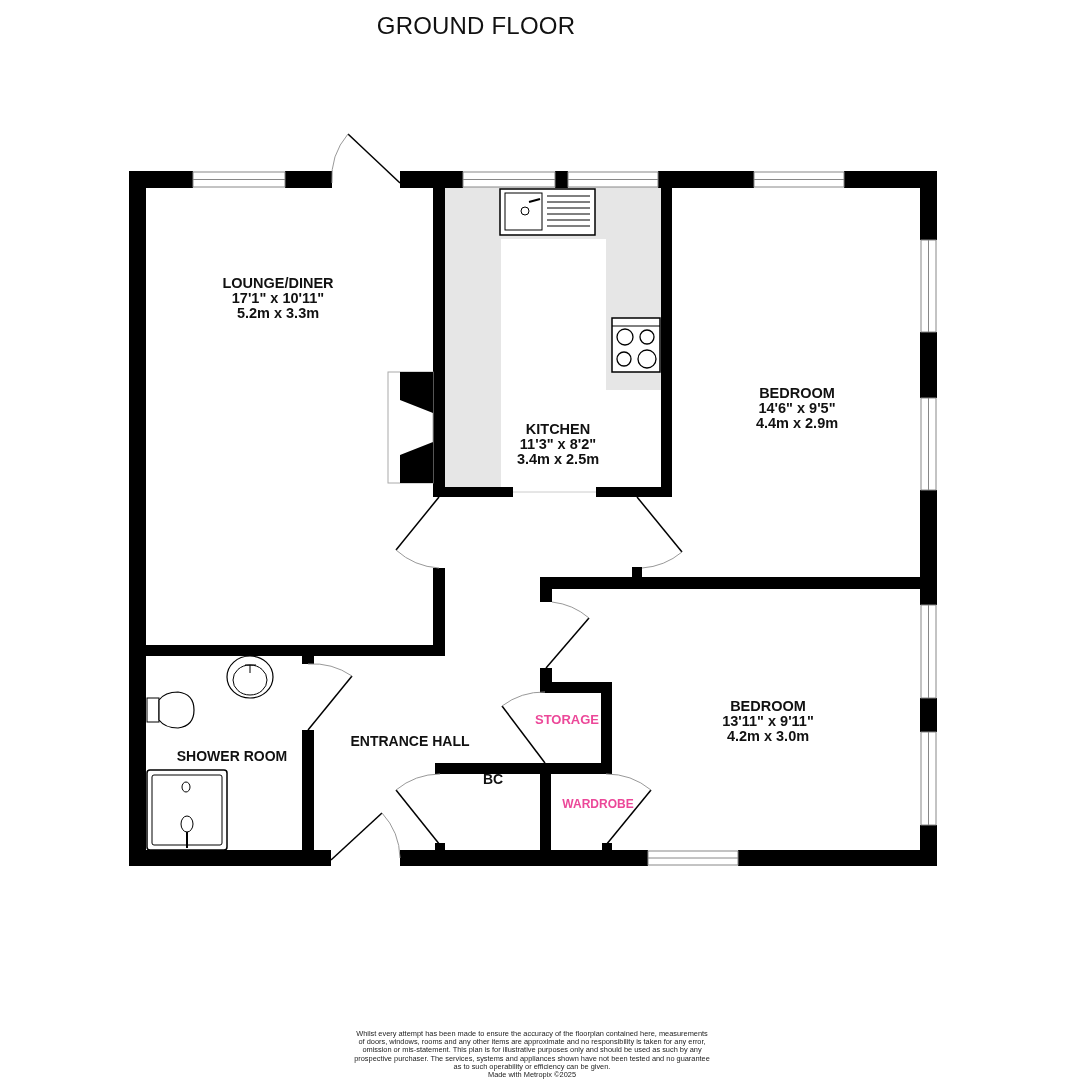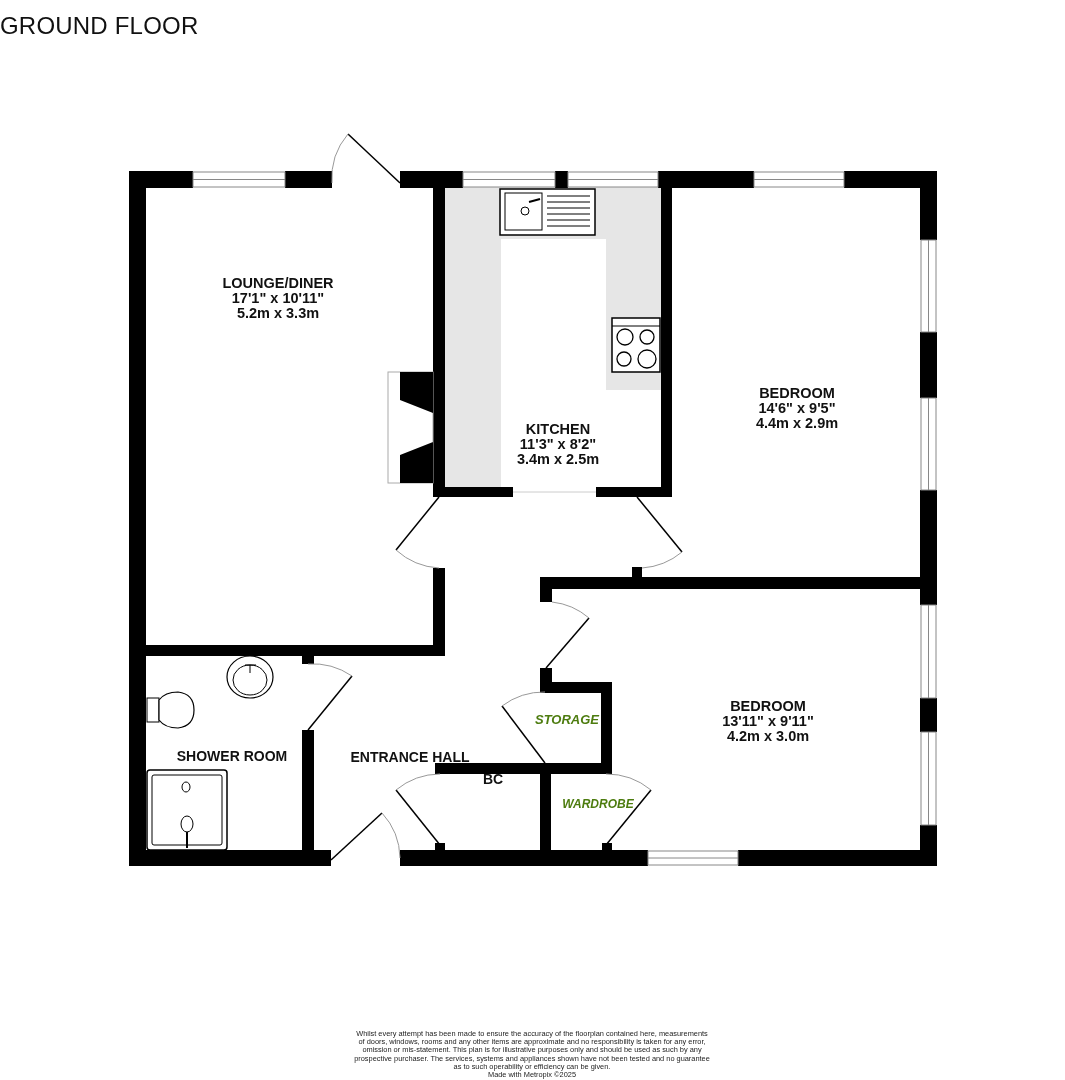--- a/index.html
+++ b/index.html
@@ -1,23 +1,23 @@
 <!DOCTYPE html>
 <html><head>
 <meta charset="utf-8">
 <style>
   html, body { margin: 0; padding: 0; background: #ffffff; }
   body { width: 1065px; height: 1080px; position: relative; overflow: hidden; font-family: "Liberation Sans", sans-serif; }
-  #title { position: absolute; top: 12px; left: 0; width: 952px; text-align: left; font-size: 24px; color: #111; letter-spacing: 0.2px; }
+  #title { position: absolute; top: 12px; left: 0; width: 952px; text-align: center; font-size: 24px; color: #111; letter-spacing: 0.2px; }
   svg#plan { position: absolute; left: 0; top: 0; }
   .room-label { position: absolute; text-align: center; font-weight: bold; color: #111; line-height: 15px; font-size: 14.5px; transform: translateX(-50%); white-space: nowrap; }
   .room-label .name { display: block; text-align: center; }
   .room-label .dim { display: block; }
   .small-label { position: absolute; font-weight: bold; color: #111; font-size: 14px; white-space: nowrap; transform: translateX(-50%); }
-  .tiny-label { position: absolute; font-weight: bold; color: #4d7c0f; font-size: 12px; white-space: nowrap; transform: translateX(-50%); font-style: italic; }
+  .tiny-label { position: absolute; font-weight: bold; color: #ec4899; font-size: 12px; white-space: nowrap; transform: translateX(-50%); }
   #disclaimer { position: absolute; top: 1030px; left: 332px; width: 400px; text-align: center; font-size: 7.4px; line-height: 8.2px; color: #222; }
   #disclaimer span { display: block; }
 </style>
 </head>
 <body>
 
 <div id="title">GROUND FLOOR</div>
 
 <svg id="plan" width="1065" height="1080" viewBox="0 0 1065 1080">
 
@@ -198,21 +198,21 @@
   <span class="dim">4.4m  x 2.9m</span>
 </div>
 
 <div class="room-label" style="left:768px; top:699px;">
   <span class="name">BEDROOM</span>
   <span class="dim">13'11"  x 9'11"</span>
   <span class="dim">4.2m  x 3.0m</span>
 </div>
 
 <div class="small-label" style="left:232px; top:748px;">SHOWER ROOM</div>
-<div class="small-label" style="left:410px; top:733px;margin-top:16px;">ENTRANCE HALL</div>
+<div class="small-label" style="left:410px; top:733px;">ENTRANCE HALL</div>
 <div class="tiny-label" style="left:567px; top:712px; font-size:13px;">STORAGE</div>
 <div class="small-label" style="left:493px; top:771px;">BC</div>
 <div class="tiny-label" style="left:598px; top:797px;">WARDROBE</div>
 
 <div id="disclaimer">
   <span>Whilst every attempt has been made to ensure the accuracy of the floorplan contained here, measurements</span>
   <span>of doors, windows, rooms and any other items are approximate and no responsibility is taken for any error,</span>
   <span>omission or mis-statement. This plan is for illustrative purposes only and should be used as such by any</span>
   <span>prospective purchaser. The services, systems and appliances shown have not been tested and no guarantee</span>
   <span>as to such operability or efficiency can be given.</span>

